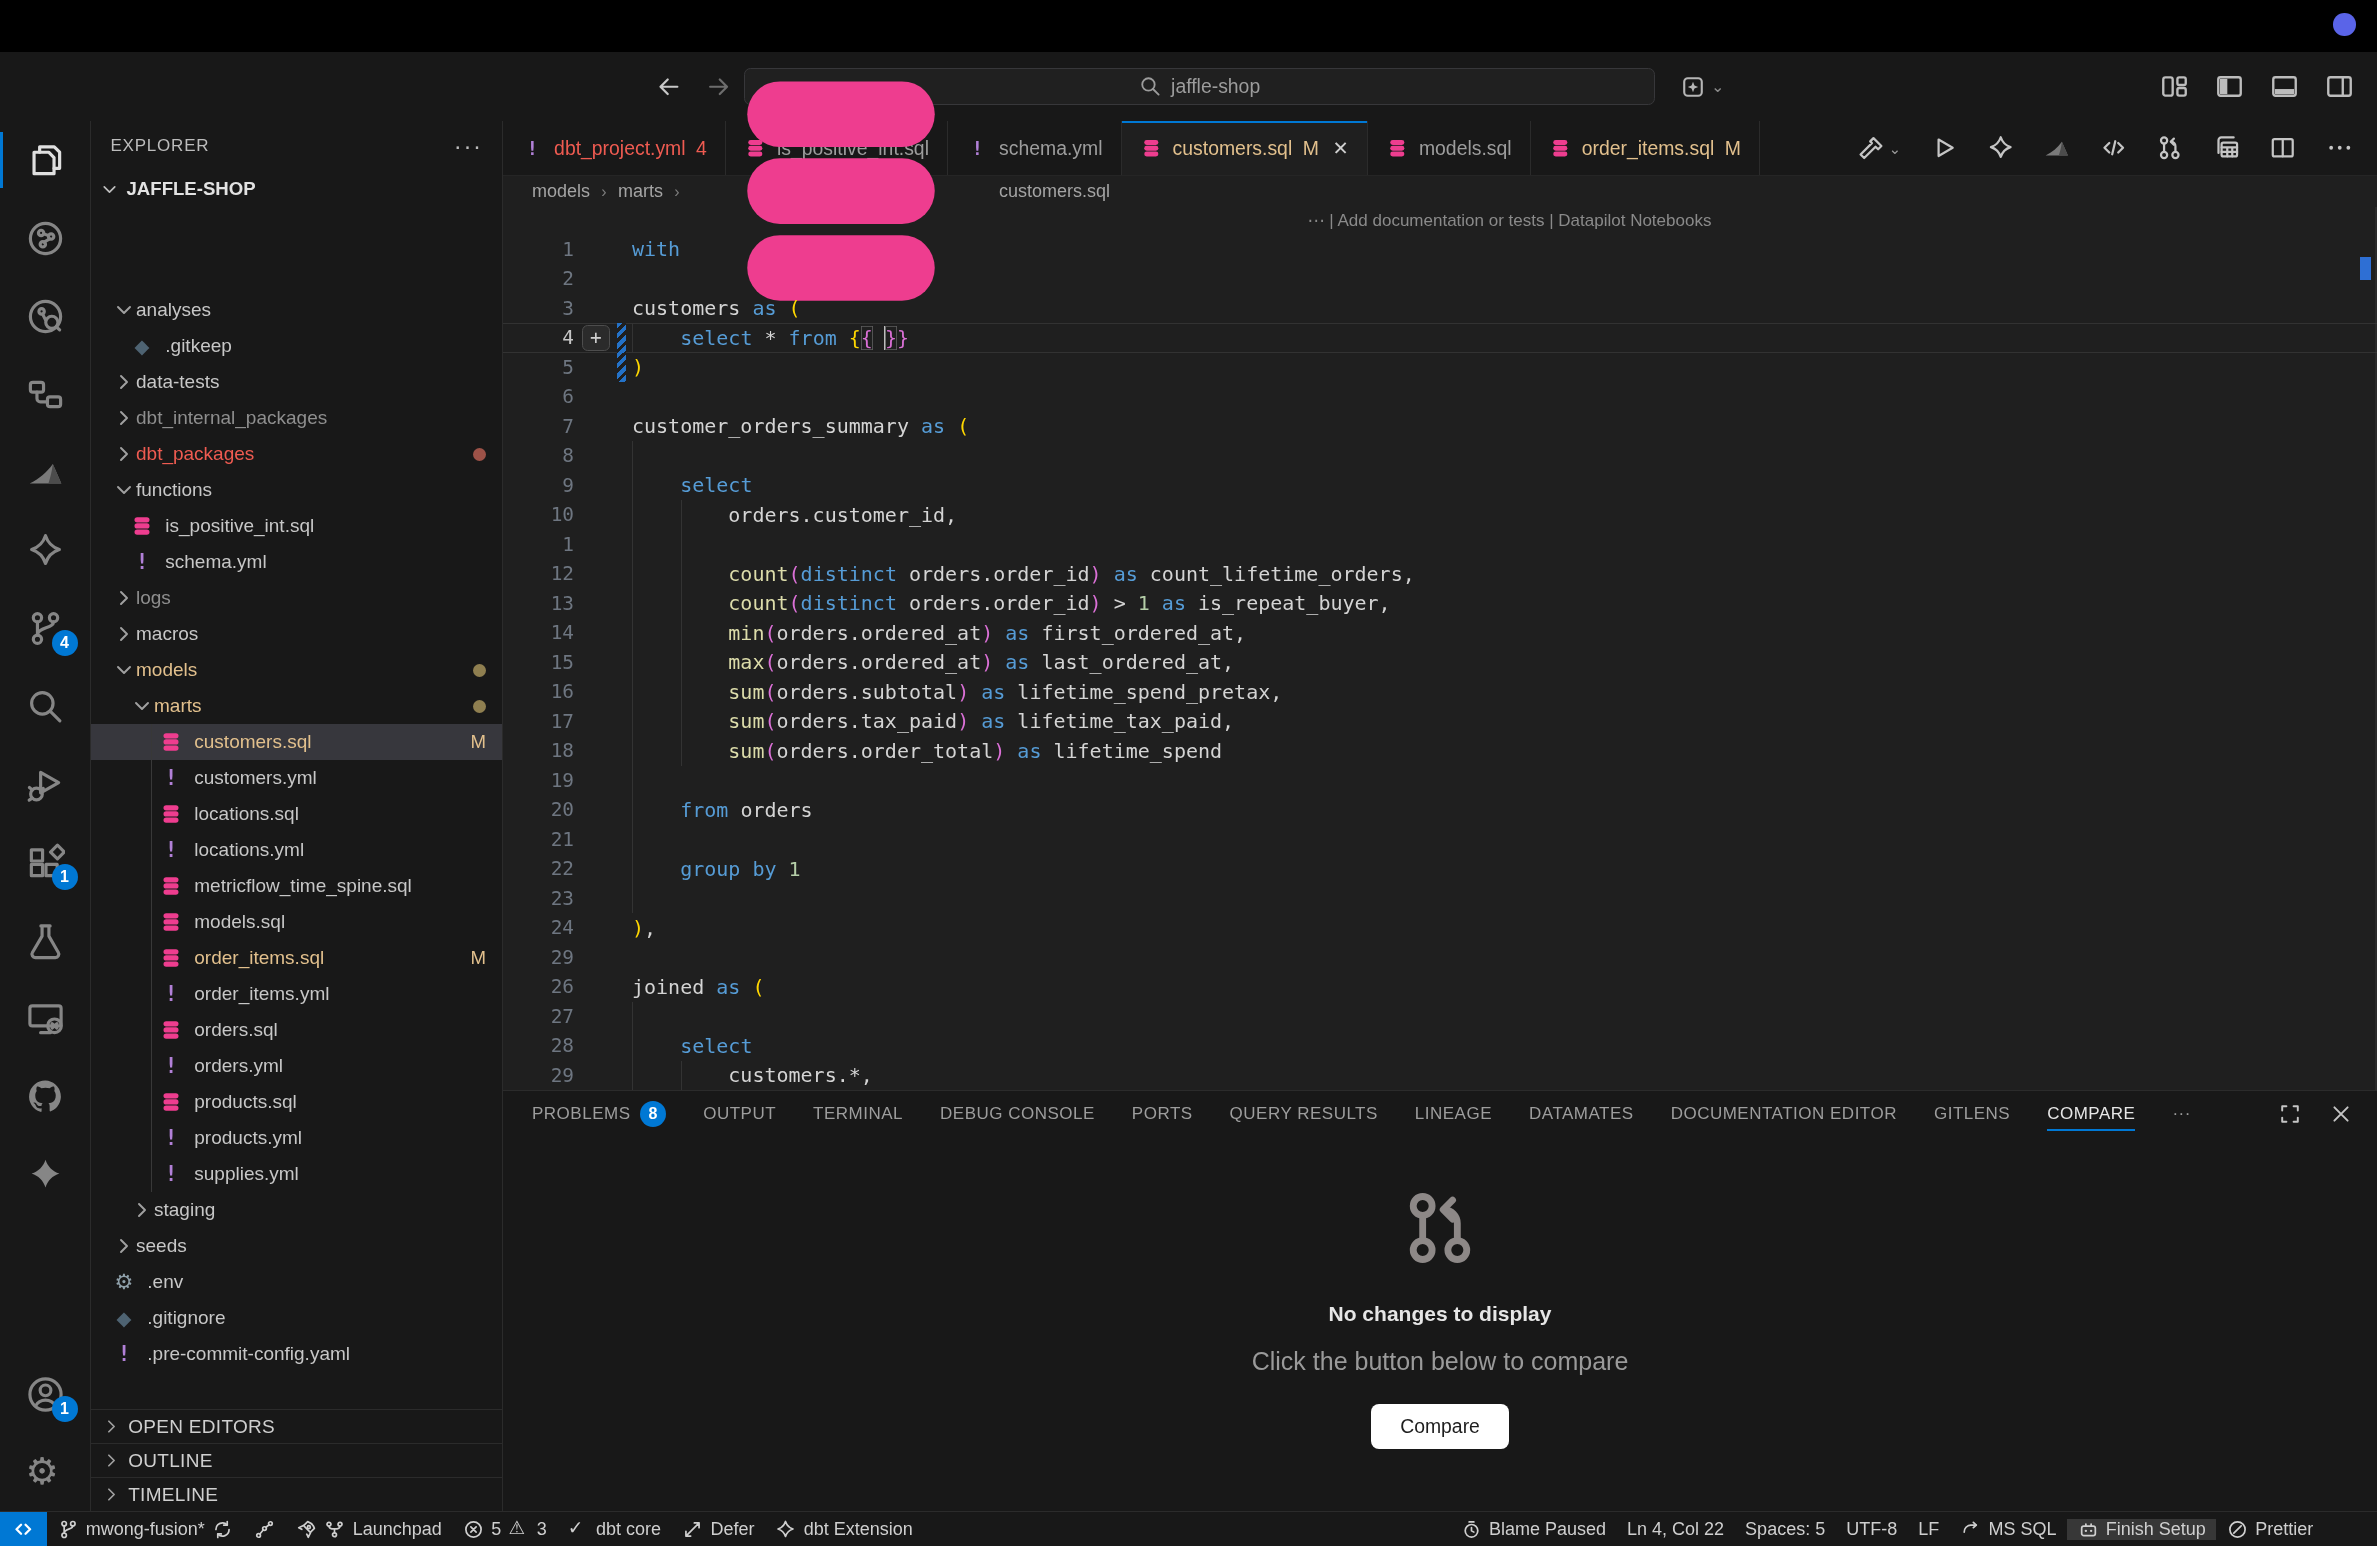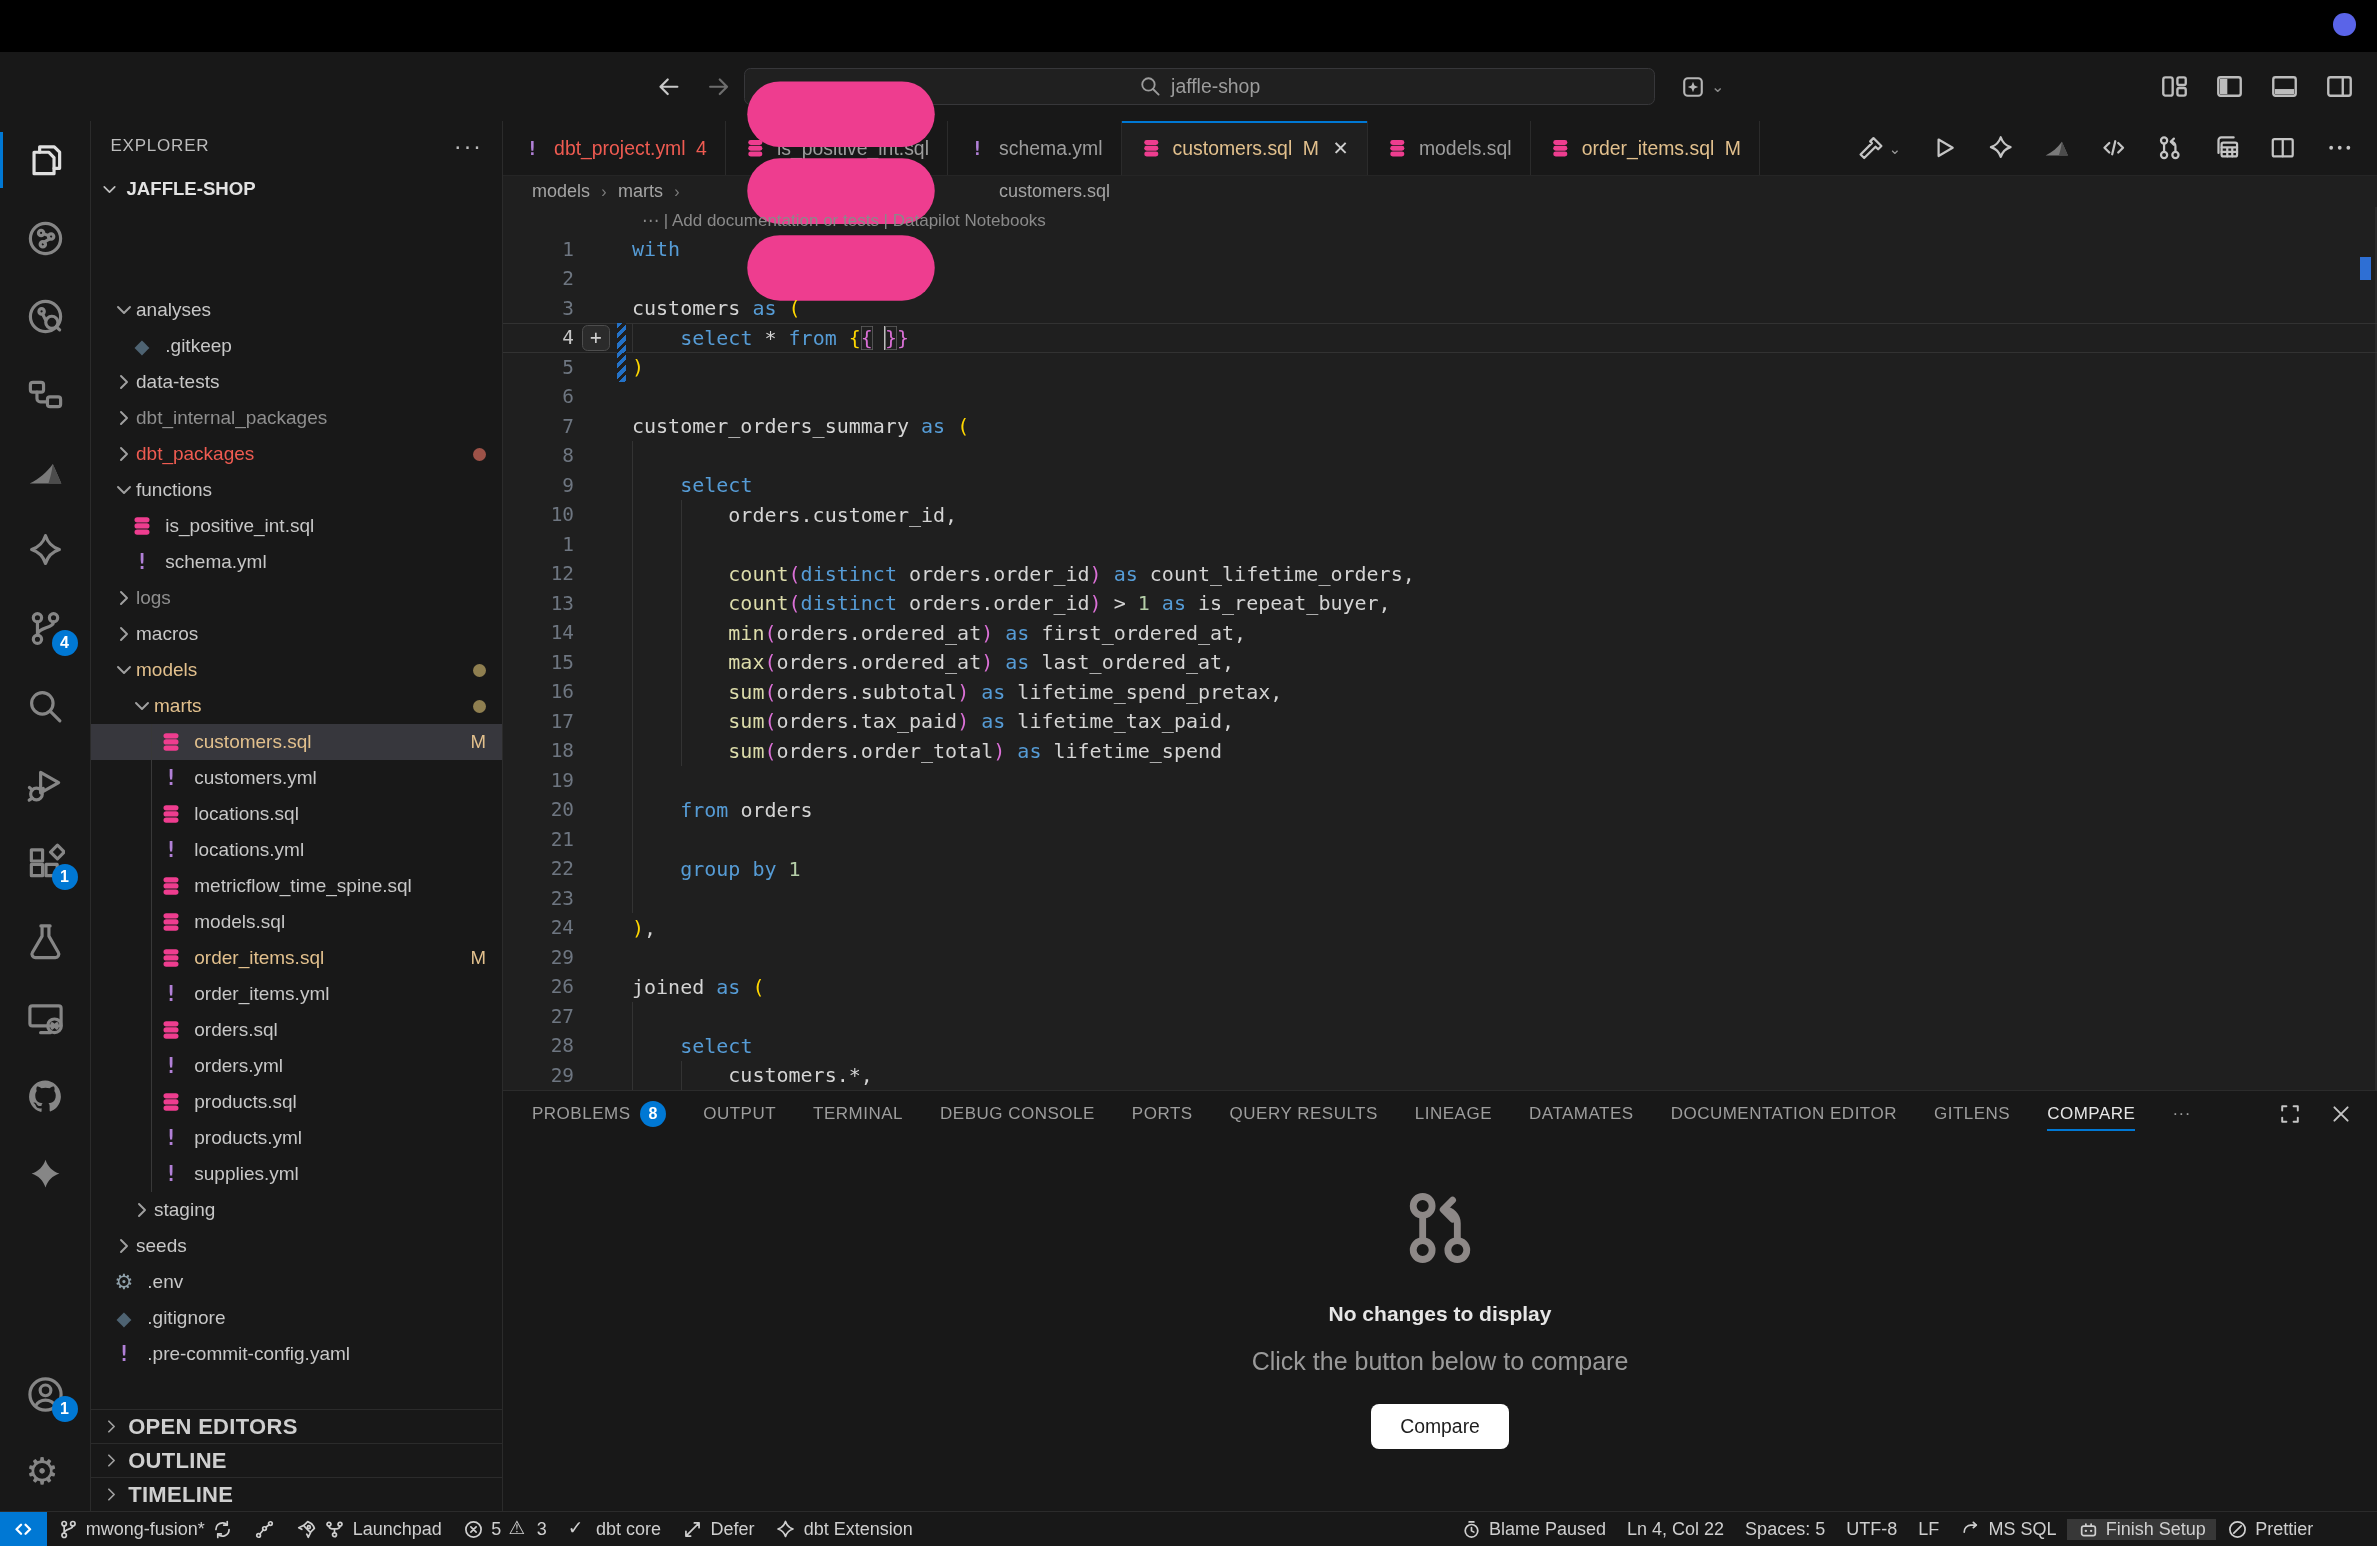--- a/index.html
+++ b/index.html
@@ -47,21 +47,21 @@
   .trow .chev { width:24px; height:24px; flex:none; color:#a0a0a0; }
   .trow .ficon { width:24px; height:24px; flex:none; margin-right:11.3px; display:flex; align-items:center; justify-content:center; }
   .trow .g-warn { color:#b180d7; font-weight:700; font-size:21px; font-family:"DejaVu Sans Mono",monospace; }
   .trow .g-diamond { color:#4e6372; font-size:19.4px; }
   .trow .g-gear { color:#8fa0aa; font-size:21px; }
   .trow .rbadge { margin-left:auto; margin-right:16px; flex:none; }
   .rb-M { color:#e2c08d; font-size:18.6px; }
   .rb-dot { width:13px; height:13px; border-radius:50%; }
   .trow.guided::before { content:""; position:absolute; left:60px; top:0; bottom:0; width:0.8px; background:#383838; }
   .sb-sections { position:absolute; left:0; right:0; bottom:0; background:#181818; }
-  .section { height:34px; border-top:0.8px solid #2b2b2b; display:flex; align-items:center; gap:6.5px; padding-left:9.7px; font-weight:700; font-size:22px; color:#cfcfcf; letter-spacing:0.3px; cursor:pointer; }
+  .section { height:34px; border-top:0.8px solid #2b2b2b; display:flex; align-items:center; gap:6.5px; padding-left:9.7px; font-weight:400; font-size:19px; color:#cfcfcf; letter-spacing:0.3px; cursor:pointer; }
   .section .chev { width:21px; height:21px; color:#a0a0a0; }
 
   
   .rightcol { position:absolute; left:503px; top:121px; right:0; bottom:35px; background:#1f1f1f; }
   .tabbar { position:absolute; left:0; top:0; right:0; height:55px; background:#181818; display:flex; align-items:stretch; border-bottom:0.8px solid #252525; }
   .tab { display:flex; align-items:center; gap:10.5px; padding:0 18px; font-size:19.4px; color:#9d9d9d; border-right:0.8px solid #2b2b2b; cursor:pointer; white-space:nowrap; position:relative; }
   .tab .ficon { width:22.6px; height:22.6px; display:flex; align-items:center; justify-content:center; }
   .tab .g-warn { color:#b180d7; font-weight:700; font-size:19.4px; font-family:"DejaVu Sans Mono",monospace; }
   .tab.active { background:#1f1f1f; }
   .tab.active::before { content:""; position:absolute; left:0; right:0; top:0; height:2.4px; background:#0078d4; }
@@ -71,21 +71,21 @@
   .editor-actions { margin-left:auto; display:flex; align-items:center; gap:29px; padding:0 24px; color:#c5c5c5; }
   .editor-actions .act { display:flex; align-items:center; gap:3.2px; cursor:pointer; }
   .editor-actions .icon { width:27.5px; height:27.5px; }
   .editor-actions .chev { font-size:14.6px; color:#9a9a9a; }
   .breadcrumb { position:absolute; left:0; top:55px; right:0; height:31px; display:flex; align-items:center; gap:11.3px; padding-left:29px; font-size:18px; color:#a4a4a4; background:#1f1f1f; }
   .breadcrumb .sep { color:#7c7c7c; font-size:16px; }
   .bc-item { cursor:pointer; }
 
   
   .code { position:absolute; left:0; top:86px; right:0; bottom:421px; overflow:hidden; font-family:"DejaVu Sans Mono",monospace; font-size:20px; }
-  .codelens { height:27.5px; line-height:27.5px; padding-left:139px; color:#8a8a8a; font-size:17px; font-family:"Liberation Sans","DejaVu Sans",sans-serif; cursor:pointer; }
+  .codelens { height:27.5px; line-height:27.5px; padding-left:139px; color:#8a8a8a; font-size:17px; font-family:"Liberation Sans","DejaVu Sans",sans-serif; cursor:pointer;text-align:center; }
   .cline { position:relative; height:29.5px; display:flex; align-items:center; white-space:pre; }
   .cline.cur { box-shadow:inset 0 0.8px 0 #3a3a3a, inset 0 -0.8px 0 #3a3a3a; }
   .gut { position:relative; width:129px; flex:none; height:100%; }
   .gut .num { position:absolute; left:0; top:0; width:71px; height:100%; display:flex; align-items:center; justify-content:flex-end; color:#6e7681; font-size:19.4px; }
   .cline.cur .num { color:#c6c6c6; }
   .gut .plus { position:absolute; left:79px; top:1.6px; width:27.5px; height:26px; border:0.8px solid #4d4d4d; border-radius:5.7px; background:#2b2b2b; color:#d0d0d0; display:flex; align-items:center; justify-content:center; font-size:19.4px; cursor:pointer; }
   .gut .modbar { position:absolute; left:114px; top:0; bottom:0; width:9px; background:repeating-linear-gradient(135deg,#2472c8 0 4px,#1f1f1f 4px 7.3px); }
   .ctext { position:relative; }
   .gd { position:absolute; top:0; bottom:0; width:0.8px; background:#333333; }
   .tk-k { color:#569cd6; } .tk-p { color:#d4d4d4; } .tk-f { color:#dcdcaa; }

